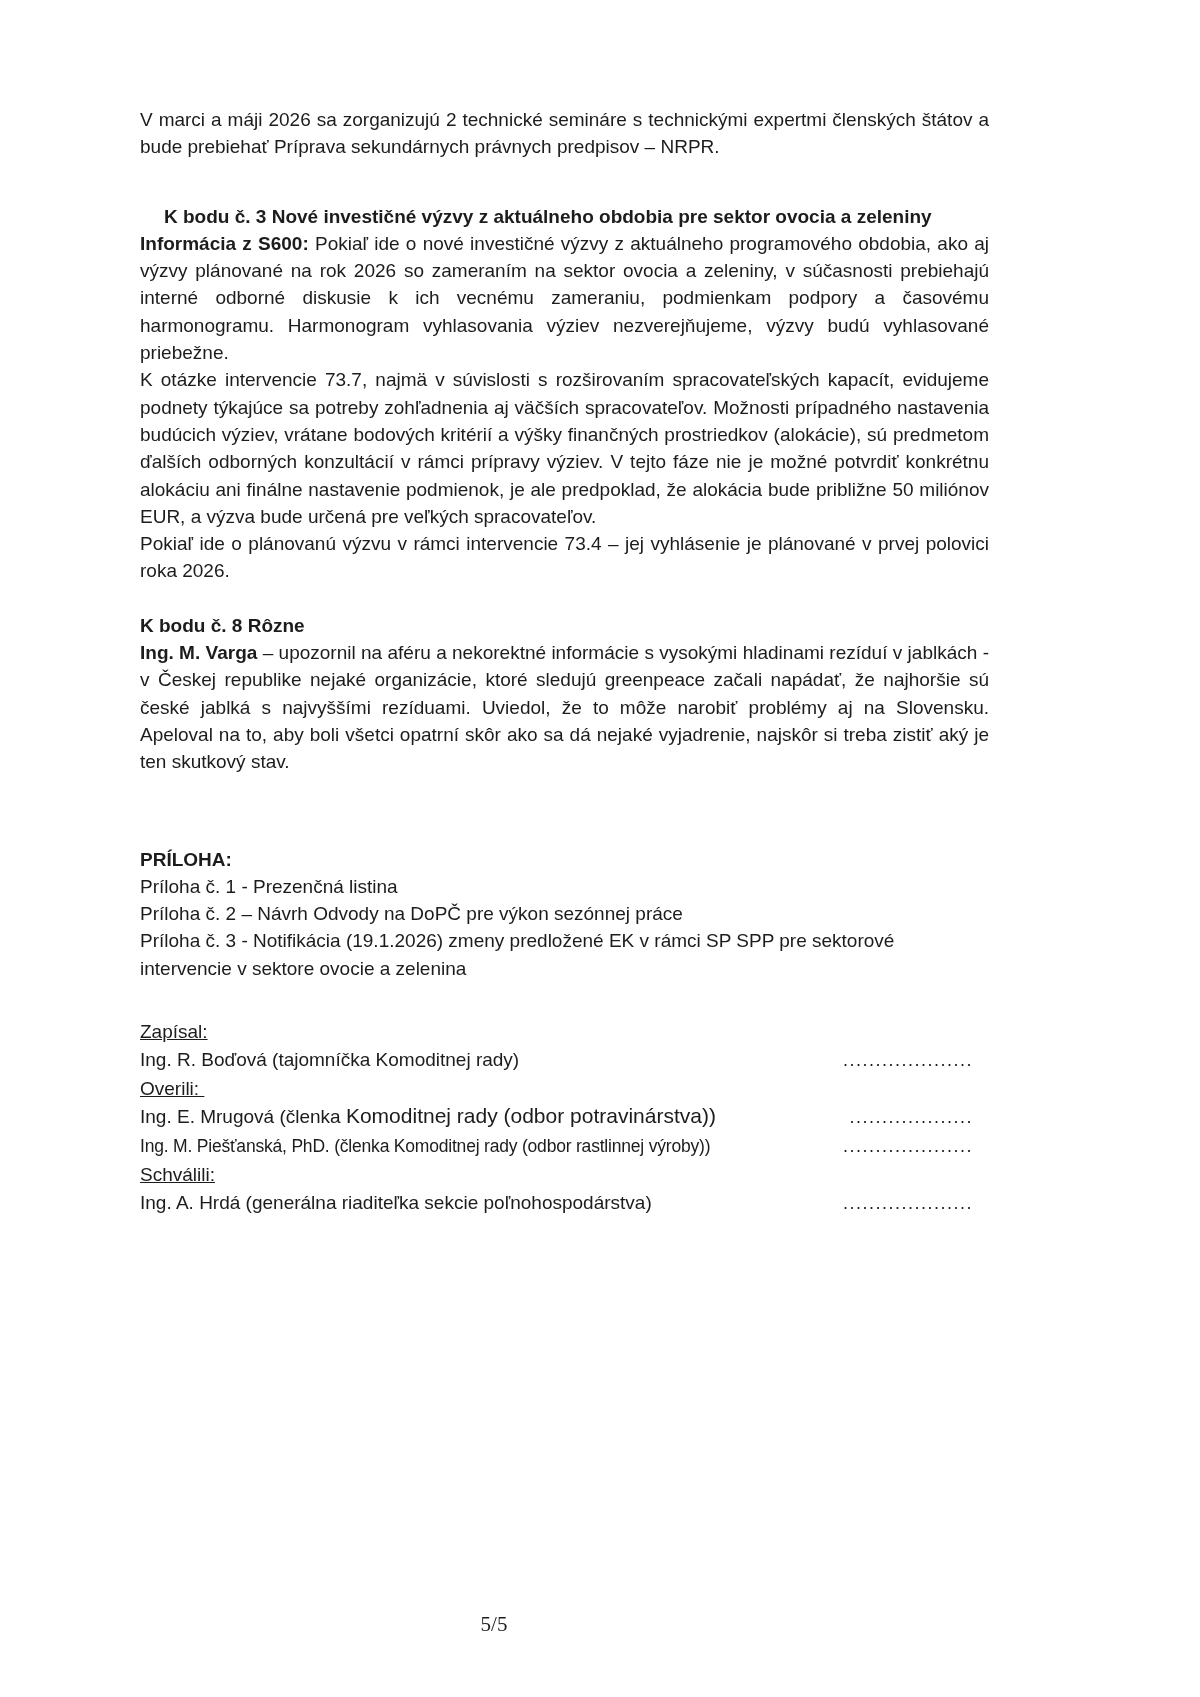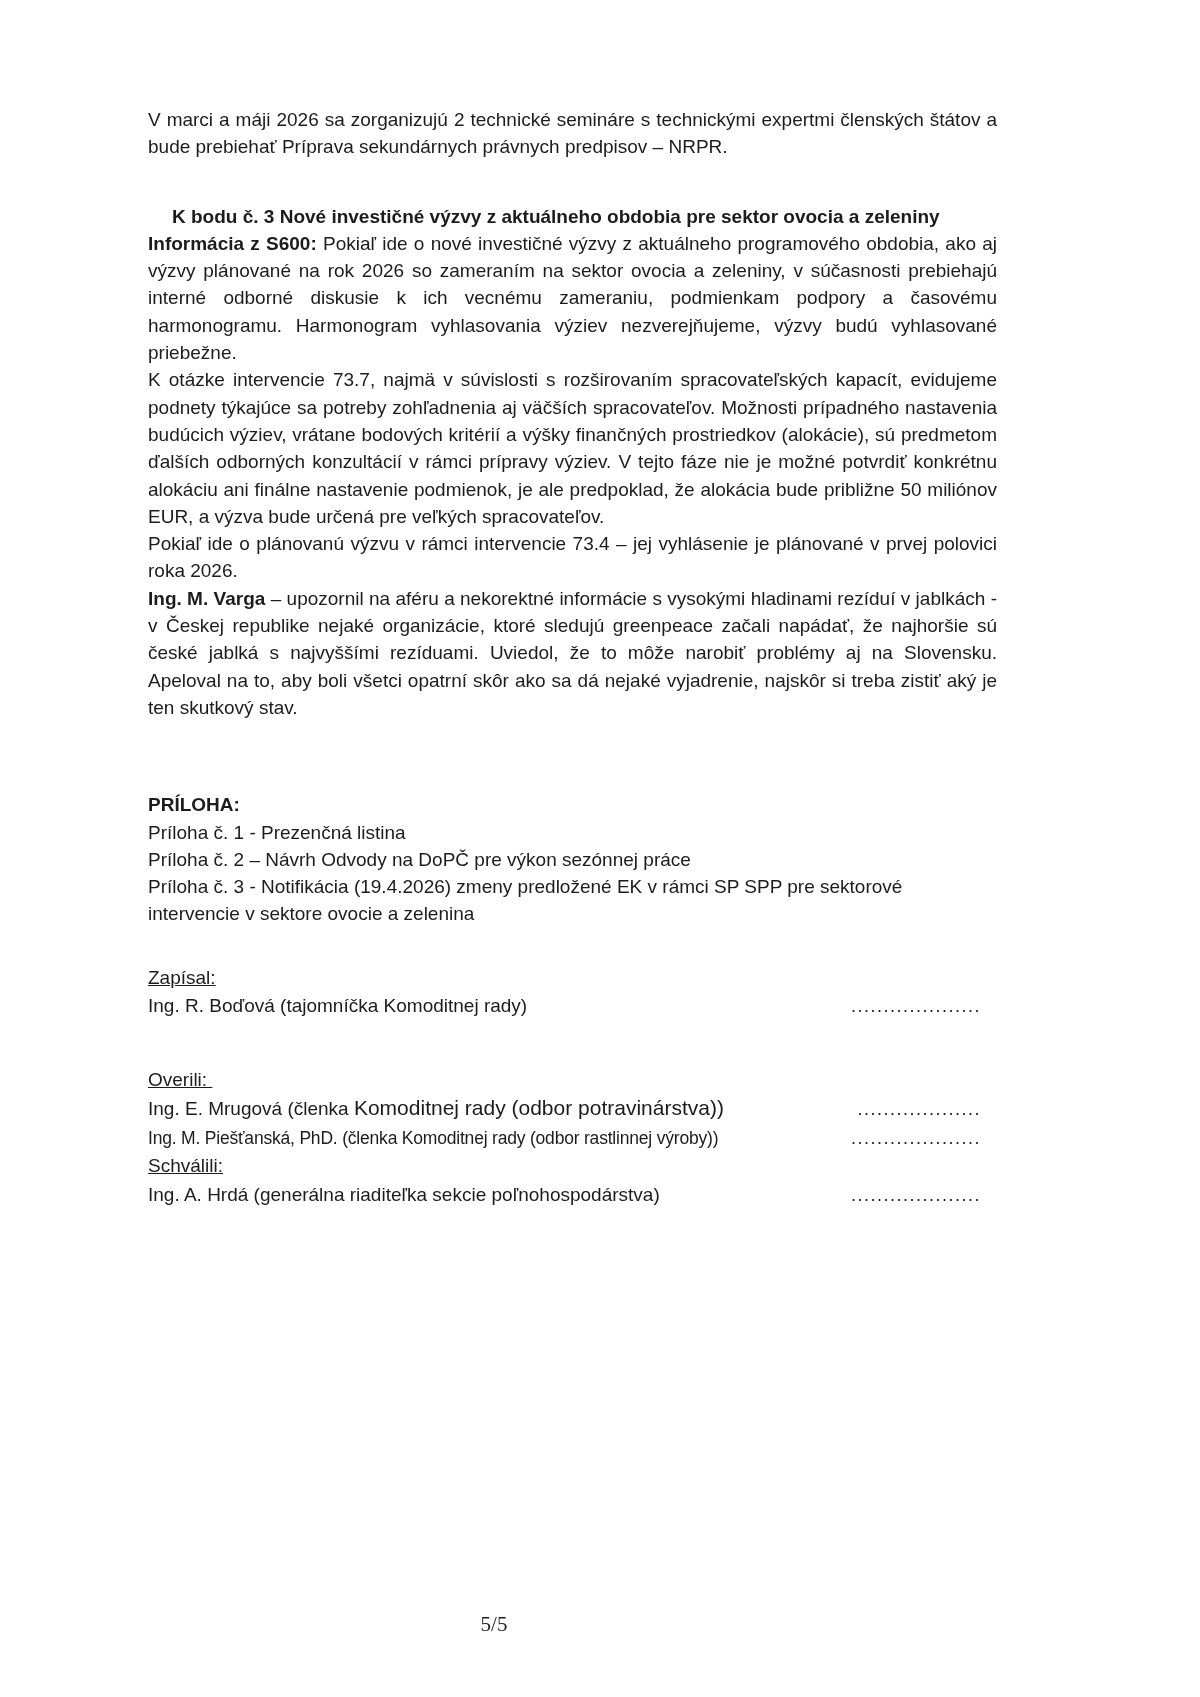--- a/index.html
+++ b/index.html
@@ -11,21 +11,21 @@
   body {
     width: 1200px;
     height: 1697px;
     position: relative;
     font-family: "Liberation Sans", sans-serif;
     color: #1c1c1c;
     -webkit-font-smoothing: antialiased;
   }
   .page {
     position: absolute;
-    left: 148px;
+    left: 140px;
     top: 0;
     width: 849px;
     padding-top: 106px;
     font-size: 19px;
     line-height: 27.3px;
   }
   p, h2 {
     margin: 0;
     font-size: 19px;
     line-height: 27.3px;
@@ -40,21 +40,21 @@
     text-align: left;
   }
   .u {
     text-decoration: underline;
     white-space: pre;
   }
   .gap-42 { margin-top: 42px; margin-left: 24px; }
   .gap-27 { margin-top: 27px; }
   .gap-70 { margin-top: 70px; }
   .gap-62 { margin-top: 36px; }
-  .gap-46 { margin-top: 46px; }
+  .gap-46 { }
   .sig-row {
     display: flex;
     justify-content: space-between;
     align-items: baseline;
   }
   .sig-name { white-space: pre; }
   .sig-name .lg { font-size: 21px; }
   .sig-row.condensed .sig-name { font-size: 17.5px; letter-spacing: -0.2px; }
   .dots {
     letter-spacing: 1.5px;
@@ -81,28 +81,29 @@
   <p class="justify">V marci a máji 2026 sa zorganizujú 2 technické semináre s technickými expertmi členských štátov a bude prebiehať Príprava sekundárnych právnych predpisov – NRPR.</p>
 
   <h2 class="heading gap-42">K bodu č. 3 Nové investičné výzvy z aktuálneho obdobia pre sektor ovocia a zeleniny</h2>
 
   <p class="justify"><span class="bold">Informácia z S600:</span><span> Pokiaľ ide o nové investičné výzvy z aktuálneho programového obdobia, ako aj výzvy plánované na rok 2026 so zameraním na sektor ovocia a zeleniny, v súčasnosti prebiehajú interné odborné diskusie k ich vecnému zameraniu, podmienkam podpory a časovému harmonogramu. Harmonogram vyhlasovania výziev nezverejňujeme, výzvy budú vyhlasované priebežne.</span></p>
 
   <p class="justify">K otázke intervencie 73.7, najmä v súvislosti s rozširovaním spracovateľských kapacít, evidujeme podnety týkajúce sa potreby zohľadnenia aj väčších spracovateľov. Možnosti prípadného nastavenia budúcich výziev, vrátane bodových kritérií a výšky finančných prostriedkov (alokácie), sú predmetom ďalších odborných konzultácií v rámci prípravy výziev. V tejto fáze nie je možné potvrdiť konkrétnu alokáciu ani finálne nastavenie podmienok, je ale predpoklad, že alokácia bude približne 50 miliónov EUR, a výzva bude určená pre veľkých spracovateľov.</p>
 
   <p class="justify">Pokiaľ ide o plánovanú výzvu v rámci intervencie 73.4 – jej vyhlásenie je plánované v prvej polovici roka 2026.</p>
 
+  <h2 class="heading gap-27">K bodu č. 8 Rôzne</h2>
 
   <p class="justify"><span class="bold">Ing. M. Varga</span><span> – upozornil na aféru a nekorektné informácie s vysokými hladinami rezíduí v jablkách - v Českej republike nejaké organizácie, ktoré sledujú greenpeace začali napádať, že najhoršie sú české jablká s najvyššími rezíduami. Uviedol, že to môže narobiť problémy aj na Slovensku. Apeloval na to, aby boli všetci opatrní skôr ako sa dá nejaké vyjadrenie, najskôr si treba zistiť aký je ten skutkový stav.</span></p>
 
   <div class="gap-70">
     <p class="bold">PRÍLOHA:</p>
     <p>Príloha č. 1 - Prezenčná listina</p>
     <p>Príloha č. 2 – Návrh Odvody na DoPČ pre výkon sezónnej práce</p>
-    <p>Príloha č. 3 - Notifikácia (19.4.2026) zmeny predložené EK v rámci SP SPP pre sektorové intervencie v sektore ovocie a zelenina</p>
+    <p>Príloha č. 3 - Notifikácia (19.1.2026) zmeny predložené EK v rámci SP SPP pre sektorové intervencie v sektore ovocie a zelenina</p>
   </div>
 
   <div class="gap-62">
     <p><span class="u">Zapísal:</span></p>
     <div class="sig-row">
       <span class="sig-name"><span>Ing. R. Boďová (tajomníčka Komoditnej rady)</span><span class="lg"></span></span>
       <span class="dots">....................</span>
     </div>
   </div>
 

